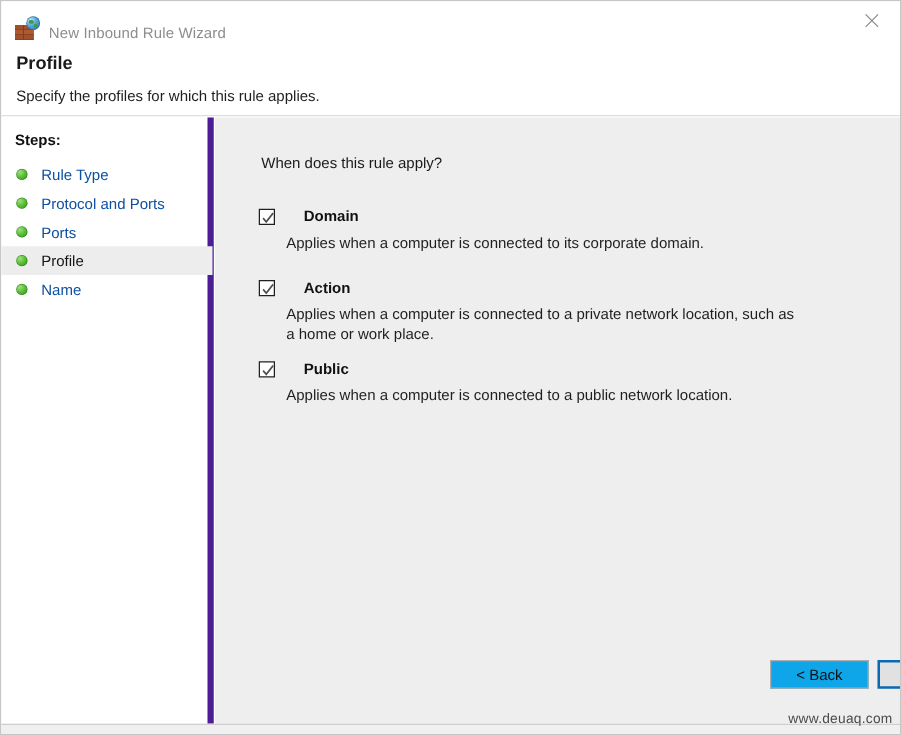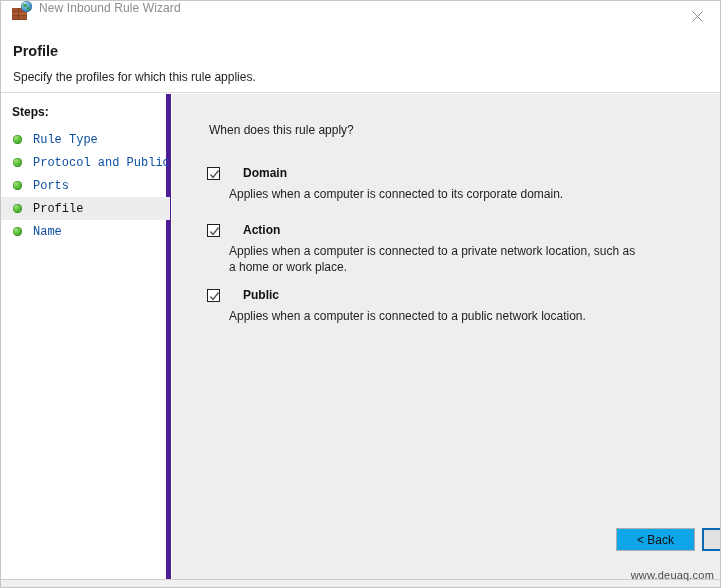--- a/index.html
+++ b/index.html
@@ -25,21 +25,21 @@
   }
 
   
   .titlebar {
     position: absolute;
     left: 0; top: 0;
     width: 719px;
     height: 32px;
     background: #ffffff;
     display: flex;
-    align-items: flex-start;
+    align-items: flex-end;
   }
   .title-icon {
     width: 20px;
     height: 20px;
     margin-left: 11px;
     margin-right: 7px;
     position: relative;
     flex: none;
   }
   .title-text {
@@ -115,21 +115,20 @@
     left: 0; top: 34px;
     width: 169px;
   }
   .step-row {
     position: relative;
     height: 23px;
     display: flex;
     align-items: center;
     padding-left: 12px;
     box-sizing: border-box;
-    font-family: Liberation Mono, monospace;
   }
   .step-row.current {
     background: #ededed;
   }
   .step-bullet {
     width: 9px;
     height: 9px;
     border-radius: 50%;
     flex: none;
     margin-right: 11px;
@@ -324,21 +323,21 @@
       <div class="steps-label">Steps:</div>
       <div class="steps-list">
 
         <div class="step-row">
           <span class="step-bullet"></span>
           <span class="step-label">Rule Type</span>
         </div>
 
         <div class="step-row">
           <span class="step-bullet"></span>
-          <span class="step-label">Protocol and Public</span>
+          <span class="step-label">Protocol and Ports</span>
         </div>
 
         <div class="step-row">
           <span class="step-bullet"></span>
           <span class="step-label">Ports</span>
         </div>
 
         <div class="step-row current">
           <span class="step-bullet"></span>
           <span class="step-label">Profile</span>

